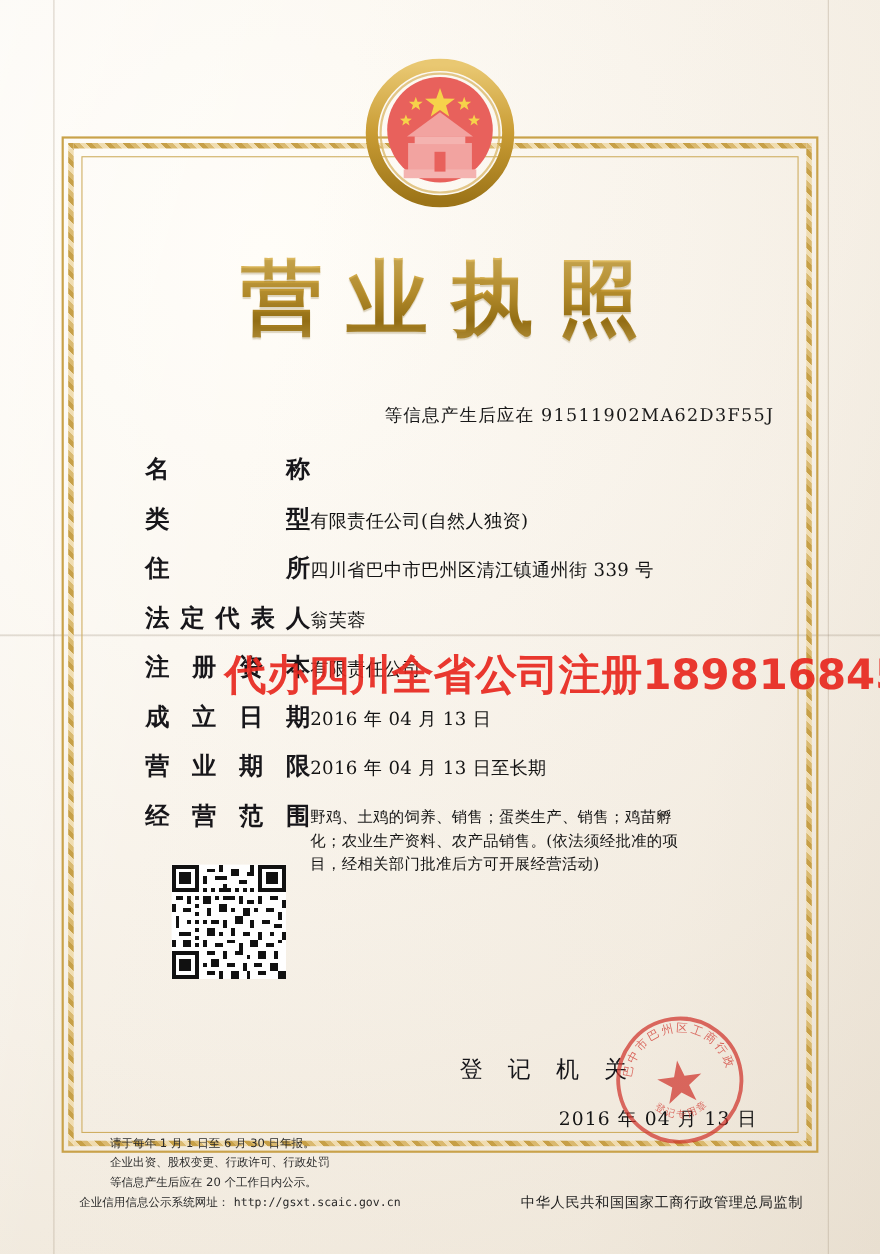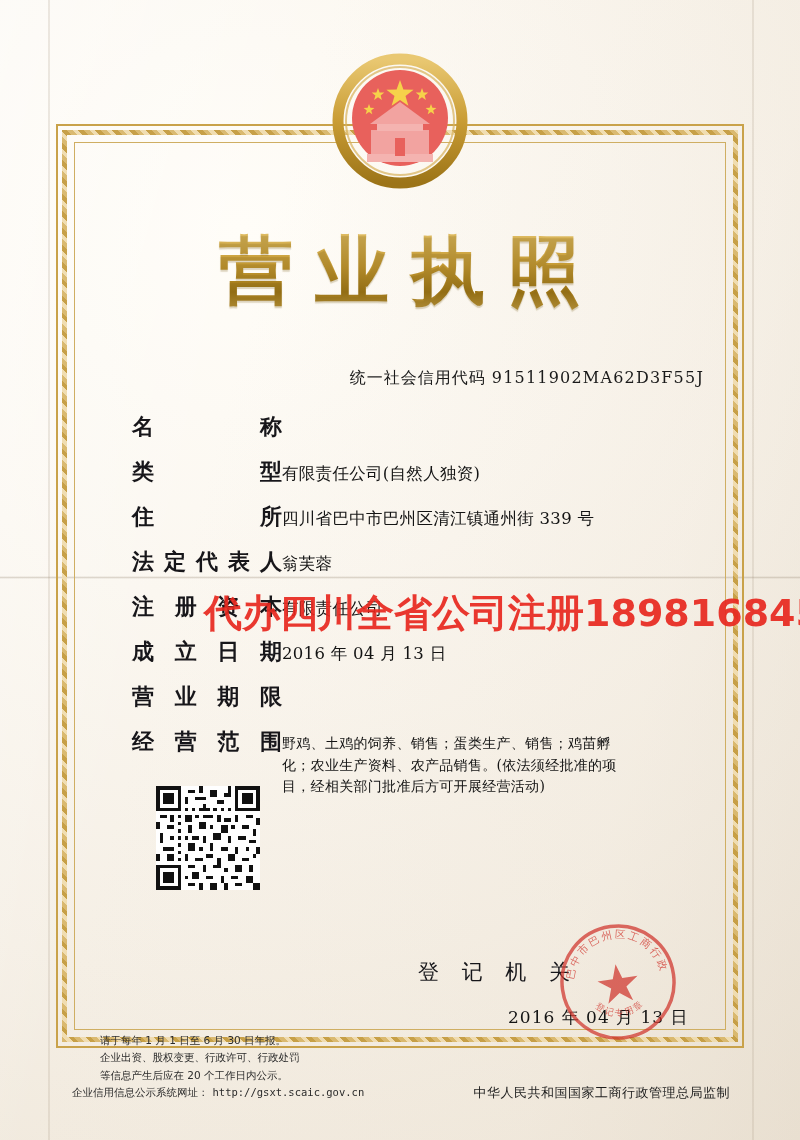--- a/index.html
+++ b/index.html
@@ -196,21 +196,21 @@
     <polygon fill="#f6d24a" points="53,42 54.6,46.4 59.3,46.5 55.6,49.4 56.9,53.9 53,51.2 49.1,53.9 50.4,49.4 46.7,46.5 51.4,46.4"></polygon>
     <polygon fill="#f6d24a" points="97,42 98.6,46.4 103.3,46.5 99.6,49.4 100.9,53.9 97,51.2 93.1,53.9 94.4,49.4 90.7,46.5 95.4,46.4"></polygon>
     <polygon fill="#f6d24a" points="44,58 45.4,61.8 49.4,61.9 46.2,64.4 47.3,68.2 44,65.9 40.7,68.2 41.8,64.4 38.6,61.9 42.6,61.8"></polygon>
     <polygon fill="#f6d24a" points="106,58 107.4,61.8 111.4,61.9 108.2,64.4 109.3,68.2 106,65.9 102.7,68.2 103.8,64.4 100.6,61.9 104.6,61.8"></polygon>
   </svg>
 </div>
 
 <div class="title">营业执照</div>
 
 <div class="credit-code">
-  <span>统一社会信用代码</span>
+  <span>等信息产生后应在</span>
   <span class="num">91511902MA62D3F55J</span>
 </div>
 
 <div class="fields">
   <div class="row">
     <div class="label">
         <span>名</span>
         <span>称</span>
       </div>
   </div>
@@ -256,20 +256,21 @@
       </div>
     <div class="value">2016 年 04 月 13 日</div>
   </div>
   <div class="row">
     <div class="label">
         <span>营</span>
         <span>业</span>
         <span>期</span>
         <span>限</span>
       </div>
+    <div class="value">2016 年 04 月 13 日至长期</div>
   </div>
   <div class="row">
     <div class="label">
         <span>经</span>
         <span>营</span>
         <span>范</span>
         <span>围</span>
       </div>
     <div class="value small" style="max-width:340px;">野鸡、土鸡的饲养、销售；蛋类生产、销售；鸡苗孵化；农业生产资料、农产品销售。(依法须经批准的项目，经相关部门批准后方可开展经营活动)</div>
   </div>

